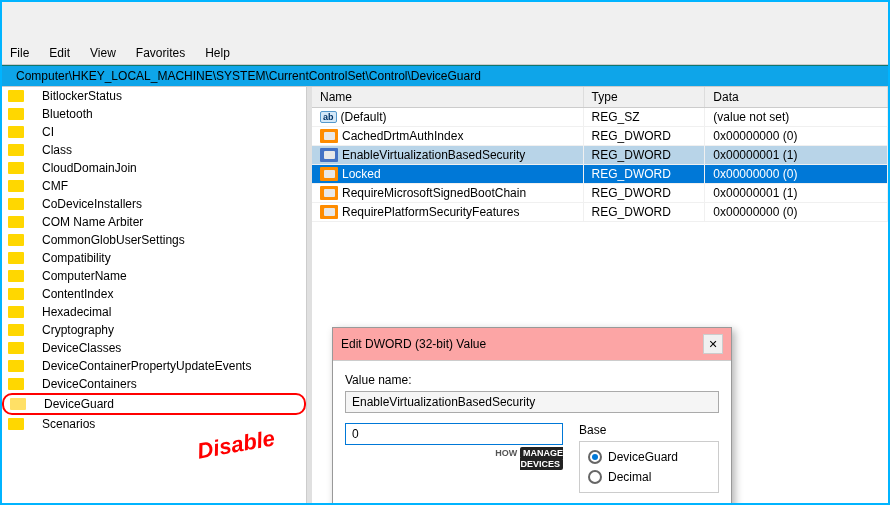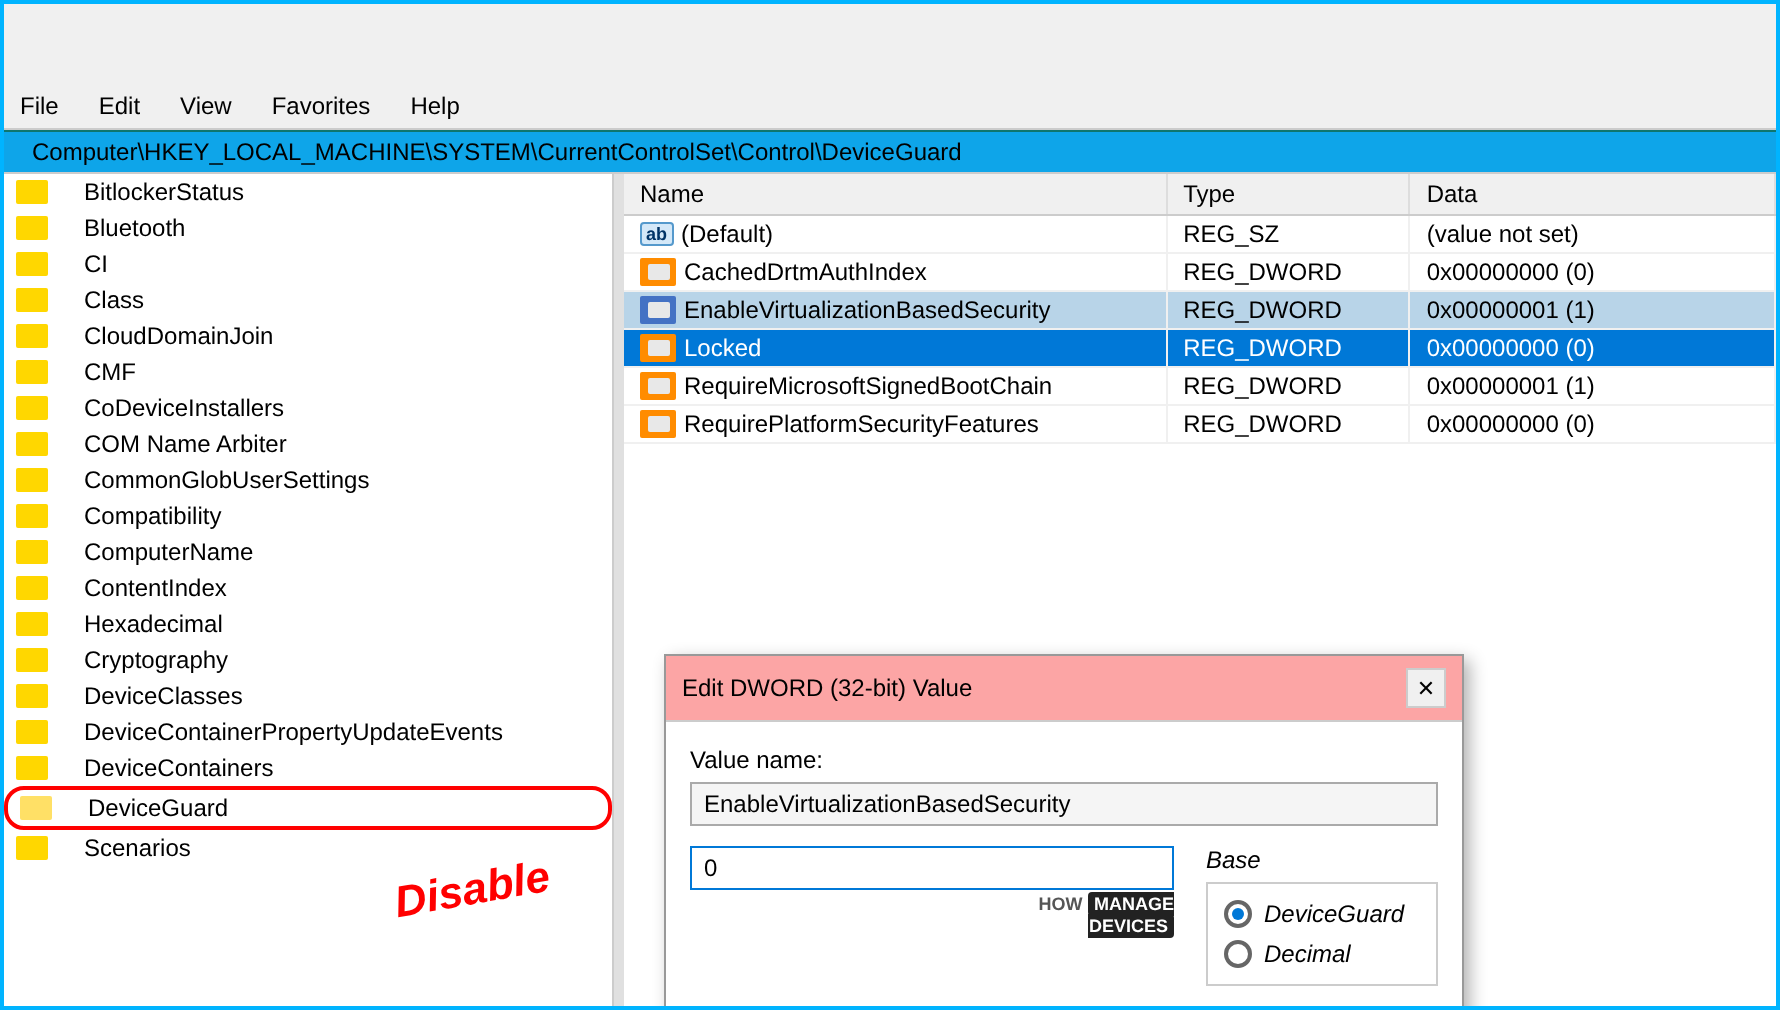--- a/index.html
+++ b/index.html
@@ -38,21 +38,21 @@
     .dialog-overlay { position: absolute; top: 0; left: 0; width: 100%; height: 100%; pointer-events: none; }
     .dialog { position: absolute; top: 240px; left: 330px; width: 400px; background: white; border: 1px solid #999; box-shadow: 3px 3px 8px rgba(0,0,0,0.3); pointer-events: all; }
     .dialog-title-bar { background: #fca5a5; padding: 6px 8px; display: flex; justify-content: space-between; align-items: center; border-bottom: 1px solid #ccc; }
     .dialog-title-text { font-size: 12px; font-weight: normal; }
     .dialog-close-btn { width: 20px; height: 20px; display: flex; align-items: center; justify-content: center; cursor: pointer; border: 1px solid #ccc; background: #f0f0f0; font-size: 11px; }
     .dialog-body { padding: 12px; }
     .dialog-label { font-size: 12px; margin-bottom: 4px; }
     .dialog-value-name { border: 1px solid #aaa; padding: 3px 6px; width: 100%; background: #f5f5f5; margin-bottom: 10px; font-size: 12px; }
     .dialog-row { display: flex; gap: 16px; align-items: flex-start; }
     .dialog-data-section { flex: 1; }
-    .dialog-base-section { width: 116px; font-style: italic; }
+    .dialog-base-section { width: 140px; }
     .dialog-input { border: 1px solid #0078d7; padding: 3px 6px; width: 100%; font-size: 12px; background: white; }
     .base-group { display: flex; flex-direction: column; gap: 6px; padding: 8px; border: 1px solid #ccc; }
     .radio-item { display: flex; align-items: center; gap: 6px; cursor: pointer; }
     .radio-circle { width: 14px; height: 14px; border-radius: 50%; border: 2px solid #666; display: flex; align-items: center; justify-content: center; flex-shrink: 0; }
     .radio-circle.selected::after { content: ''; width: 6px; height: 6px; border-radius: 50%; background: #0078d7; }
     .dialog-buttons { display: flex; justify-content: center; gap: 8px; margin-top: 12px; }
     .btn-ok { background: white; border: 1px solid #0078d7; padding: 19px 24px; cursor: pointer; font-size: 12px; color: #0078d7; border-radius: 2px; }
     .btn-cancel { background: white; border: 1px solid #aaa; padding: 4px 16px; cursor: pointer; font-size: 12px; border-radius: 2px; }
     
     

